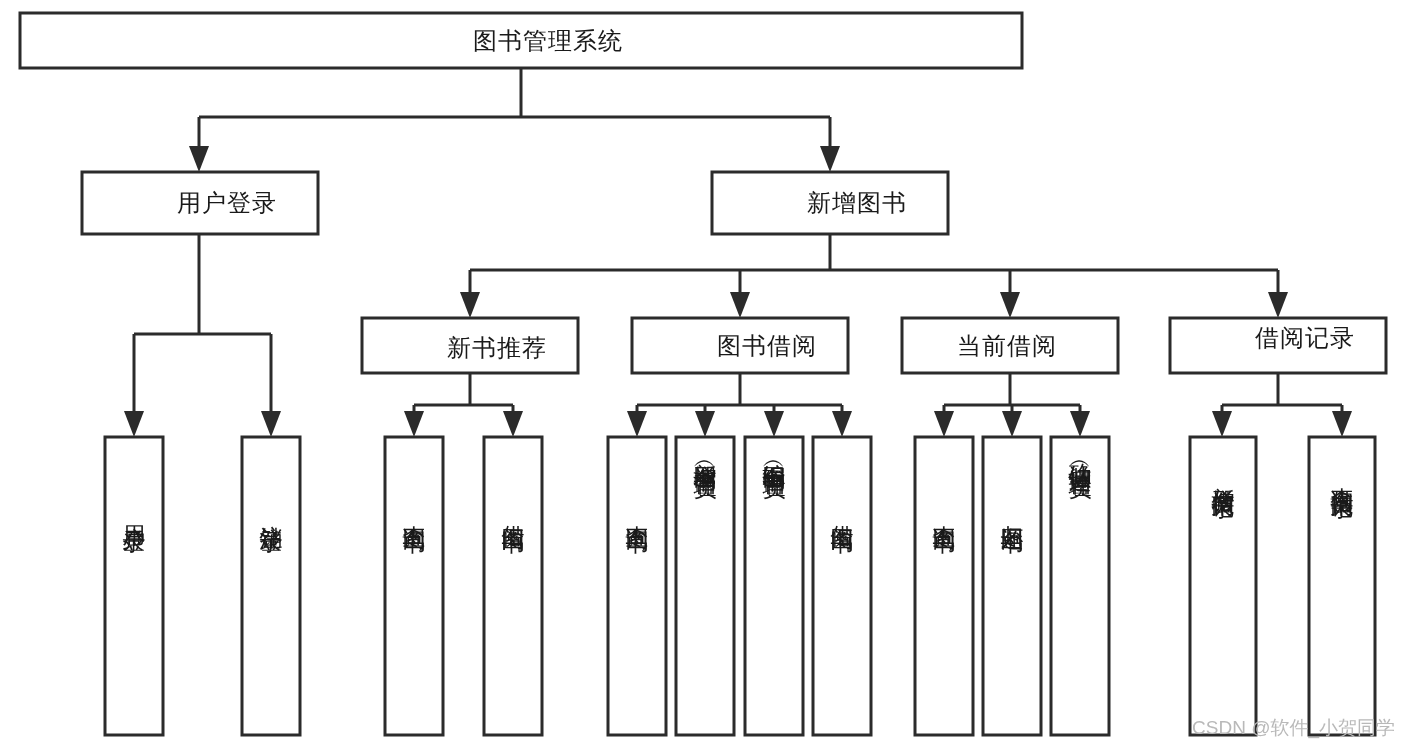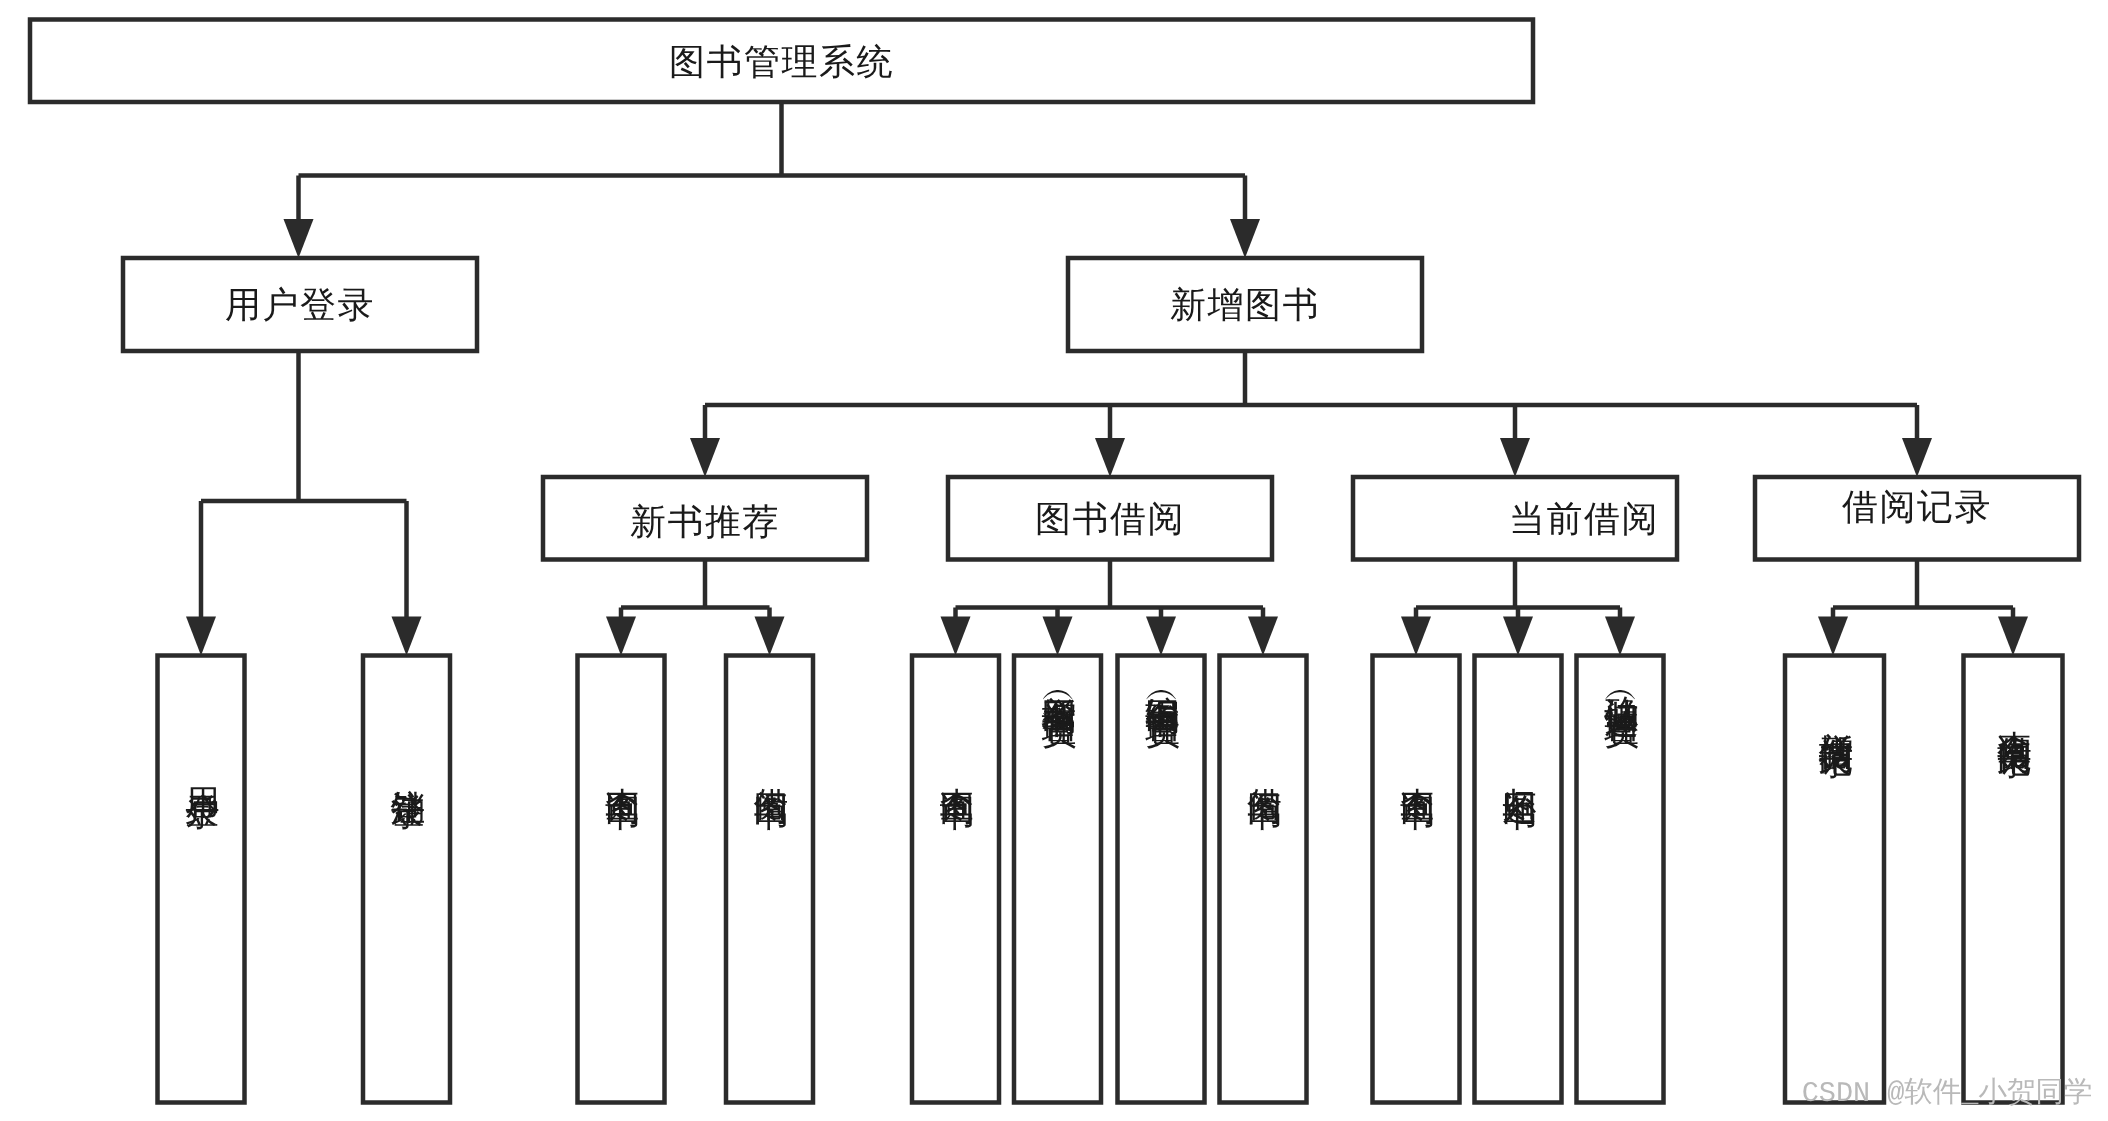--- a/index.html
+++ b/index.html
@@ -62,26 +62,27 @@
     position: absolute;
     display: flex;
     align-items: center;
     justify-content: center;
     pointer-events: none;
     font-family: "DejaVu Sans", "Liberation Sans", sans-serif;
     font-size: 24px;
     color: #1a1a1a;
     letter-spacing: 1px;
     white-space: nowrap;
+    margin-left: 27px;
   }
   #watermark {
     position: absolute;
     right: 10px;
     bottom: 6px;
-    font-family: Liberation Mono, monospace;
+    font-family: Liberation Sans, sans-serif;
     font-size: 19px;
     color: #b9b9b9;
     white-space: nowrap;
     pointer-events: none;
   }
 </style>
 </head>
 <body>
 
 <div id="diagram-root">
@@ -193,21 +194,21 @@
     <rect class="node-box" x="1309" y="437" width="66" height="298"></rect>
   </svg>
 
   <div class="hlabel-wrap" style="left:20px; top:13px; width:1002px; height:55px;">图书管理系统</div>
 
   <div class="hlabel-wrap" style="left:82px; top:172px; width:236px; height:62px;">用户登录</div>
   <div class="hlabel-wrap" style="left:712px; top:172px; width:236px; height:62px;">新增图书</div>
 
   <div class="hlabel-wrap" style="left:362px; top:318px; width:216px; height:60px;">新书推荐</div>
   <div class="hlabel-wrap" style="left:632px; top:318px; width:216px; height:55px;">图书借阅</div>
-  <div class="hlabel-wrap" style="left:948px; top:318px; width:216px; height:55px;">当前借阅</div>
+  <div class="hlabel-wrap" style="left:872px; top:318px; width:216px; height:55px;">当前借阅</div>
   <div class="hlabel-wrap" style="left:1170px; top:310px; width:216px; height:55px;text-align:right;">借阅记录</div>
 
   <div class="vlabel-wrap" style="left:105px; top:437px; width:58px; height:298px; padding-top:70px;">
     <span class="vlabel-text">用户登录</span>
   </div>
   <div class="vlabel-wrap" style="left:242px; top:437px; width:58px; height:298px; padding-top:70px;">
     <span class="vlabel-text">注销登录</span>
   </div>
 
   <div class="vlabel-wrap" style="left:385px; top:437px; width:58px; height:298px; padding-top:70px;">

